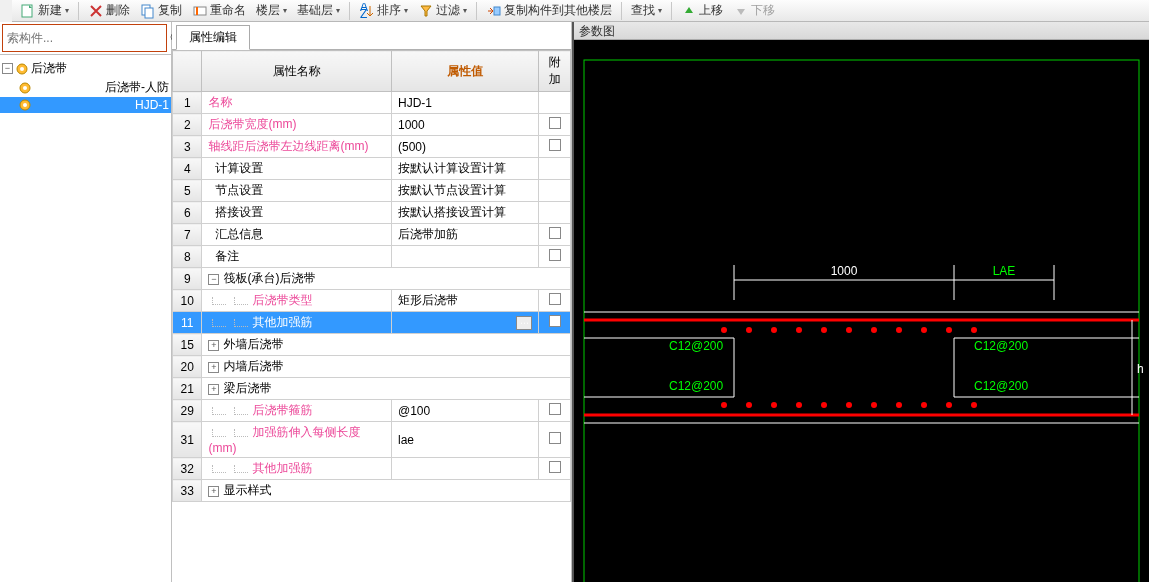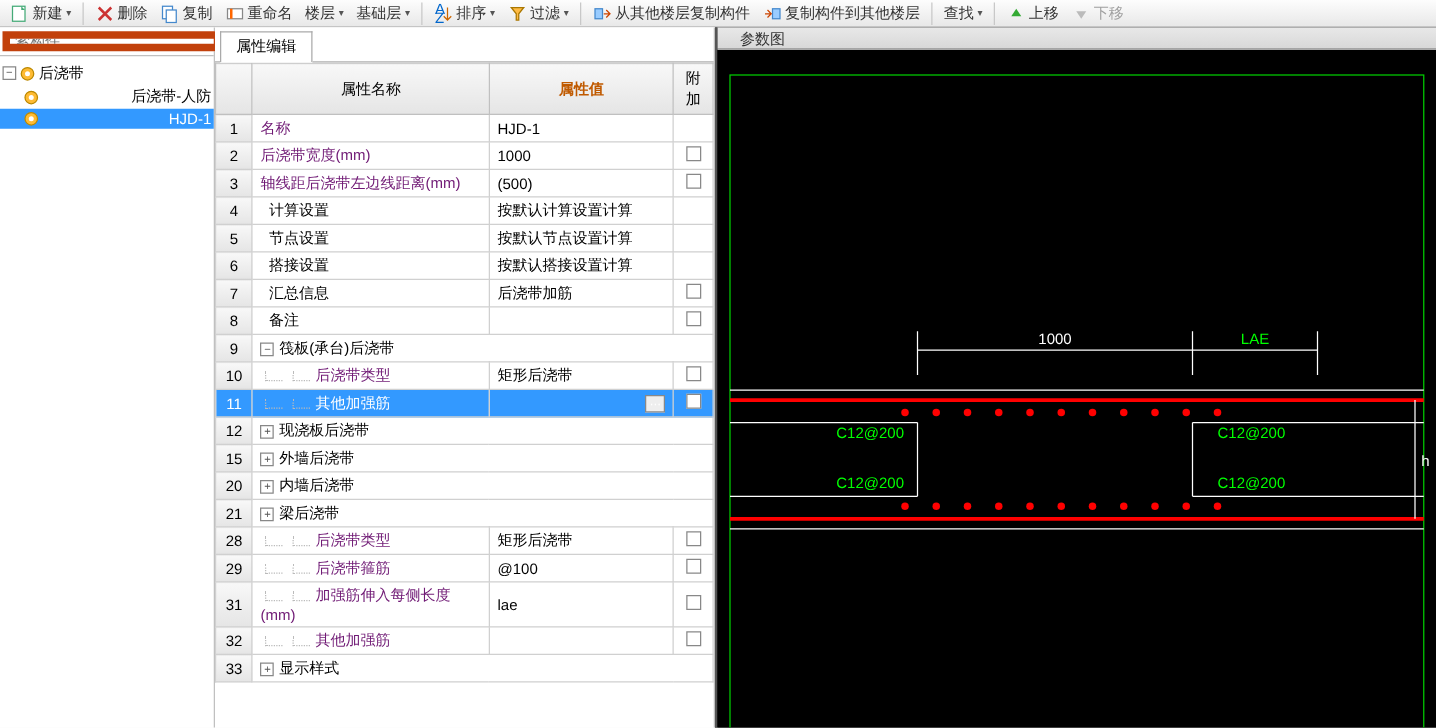--- a/index.html
+++ b/index.html
@@ -1,58 +1,58 @@
 <!DOCTYPE html>
 <html><head>
 <meta charset="utf-8">
 <style>
 * { box-sizing: border-box; margin: 0; padding: 0; font-family: "Microsoft YaHei", "SimSun", sans-serif; font-size: 12px; }
 body { width: 1149px; height: 582px; background: #f0f0f0; overflow: hidden; display: flex; flex-direction: column; }
 
-.toolbar { height: 28px; background: linear-gradient(#fdfdfd, #e8e8e8); border-bottom: 1px solid #b8b8b8; display: flex; align-items: center; padding: 0 4px; gap: 2px; white-space: nowrap; }
+.toolbar { height: 28px; background: linear-gradient(#fdfdfd, #e8e8e8); border-bottom: 1px solid #b8b8b8; display: flex; align-items: center; padding: 0 4px; gap: 2px; white-space: nowrap; margin-left: 12px; }
 .toolbar .tb-item { display: flex; align-items: center; gap: 2px; padding: 2px 4px; cursor: pointer; color: #333; }
 .toolbar .tb-item .tb-icon { width: 16px; height: 16px; display: inline-flex; align-items: center; justify-content: center; }
 .toolbar .tb-item .drop { font-size: 8px; color: #555; margin-left: 1px; }
 .toolbar .sep { width: 1px; height: 18px; background: #c8c8c8; margin: 0 3px; }
 .toolbar .disabled { color: #a0a0a0; }
 
 .work { flex: 1; display: flex; background: #fff; }
 .left-panel { width: 172px; border-right: 1px solid #c0c0c0; display: flex; flex-direction: column; background: #fff; }
 .search-row { display: flex; align-items: center; border-bottom: 1px solid #c0c0c0; padding: 2px; gap: 2px; }
-.search-row input { flex: 1; border: 6px solid #c2410c; padding: 2px 4px; height: 16px; color: #888; }
+.search-row input { flex: 1; border: 1px solid #c2410c; padding: 2px 4px; height: 28px; color: #888; }
 .search-row .mag { width: 18px; height: 18px; cursor: pointer; display: flex; align-items: center; justify-content: center; }
 .tree { flex: 1; padding: 4px 0; }
 .tree-node { display: flex; align-items: center; gap: 2px; padding: 1px 2px; cursor: pointer; }
 .tree-node .exp { width: 11px; height: 11px; border: 1px solid #888; display: flex; align-items: center; justify-content: center; font-size: 9px; color: #555; line-height: 1; }
 .tree-node .gear { width: 14px; height: 14px; }
 .tree-node.sel { background: #3399ff; color: #fff; }
 .indent1 { padding-left: 18px; justify-content: space-between; }
 
 .mid-panel { width: 402px; border-right: 1px solid #c0c0c0; display: flex; flex-direction: column; background: #fff; }
 .tab-row { height: 28px; border-bottom: 1px solid #b0b0b0; display: flex; align-items: flex-end; padding-left: 4px; }
 .tab { border: 1px solid #aaa; border-bottom: 1px solid #fff; background: #fff; padding: 3px 12px; cursor: pointer; position: relative; top: 1px; }
 .grid { flex: 1; overflow: auto; }
 .grid table { border-collapse: collapse; width: 100%; }
 .grid th { background: linear-gradient(#f8f8f8, #e5e5e5); border: 1px solid #c0c0c0; padding: 3px 6px; font-weight: normal; text-align: center; }
 .grid th.val { color: #c05a00; font-weight: bold; }
 .grid td { border: 1px solid #d0d0d0; padding: 2px 6px; height: 18px; }
 .grid td.rownum { background: linear-gradient(#f8f8f8, #e5e5e5); text-align: center; width: 28px; }
 .grid td.name { width: 180px; }
 .grid td.val { width: 140px; }
 .grid td.add { width: 30px; text-align: center; }
-.link { color: #701a75; }
+.link { color: #ec4899; }
 .exp-box { display: inline-flex; width: 11px; height: 11px; border: 1px solid #888; align-items: center; justify-content: center; font-size: 9px; color: #555; margin-right: 4px; line-height: 1; }
 .tree-indent { display: inline-block; width: 14px; border-left: 1px dotted #bbb; border-bottom: 1px dotted #bbb; height: 8px; margin-right: 4px; margin-left: 4px; vertical-align: middle; }
 .row-sel td { background: #3399ff !important; color: #fff !important; }
 .row-sel td .link { color: #fff; }
 .ellipsis-btn { float: right; width: 16px; height: 14px; border: 1px solid #888; background: #eee; display: inline-flex; align-items: center; justify-content: center; font-size: 9px; cursor: pointer; }
 .chk { width: 12px; height: 12px; border: 1px solid #888; display: inline-block; background: #fff; }
 
 .right-panel { flex: 1; background: #000; display: flex; flex-direction: column; border-left: 2px solid #555; }
-.right-title { height: 18px; background: linear-gradient(#e8e8e8,#d8d8d8); color: #333; padding: 1px 18px; border-bottom: 1px solid #aaa; }
+.right-title { height: 18px; background: linear-gradient(#e8e8e8,#d8d8d8); color: #333; padding: 1px 5px; border-bottom: 1px solid #aaa; }
 
 svg { display: block; }
 </style>
 </head>
 <body>
 
 <div class="toolbar">
   <div class="tb-item">
     <span class="tb-icon">
         <svg width="16" height="16">
@@ -113,29 +113,20 @@
   <div class="tb-item">
     <span class="tb-icon">
         <svg width="14" height="14">
           <path d="M2 2 L12 2 L8 7 L8 12 L6 12 L6 7 Z" fill="#fb4" stroke="#a70"></path>
         </svg>
       </span>
     <span>过滤</span>
       <span class="drop">▾</span>
   </div>
   <div class="sep"></div>
-  <div class="tb-item">
-    <span class="tb-icon">
-        <svg width="16" height="16">
-          <rect x="2" y="4" width="6" height="8" fill="#9cf" stroke="#48c"></rect>
-          <path d="M9 8 L14 8 M11 5 L14 8 L11 11" stroke="#c40" fill="none"></path>
-        </svg>
-      </span>
-    <span>从其他楼层复制构件</span>
-  </div>
   <div class="tb-item">
     <span class="tb-icon">
         <svg width="16" height="16">
           <rect x="8" y="4" width="6" height="8" fill="#9cf" stroke="#48c"></rect>
           <path d="M2 8 L7 8 M4 5 L7 8 L4 11" stroke="#c40" fill="none"></path>
         </svg>
       </span>
     <span>复制构件到其他楼层</span>
   </div>
   <div class="sep"></div>
@@ -281,40 +272,30 @@
             </tr>
             <tr class="row-sel">
               <td class="rownum">11</td>
               <td class="name"><span class="tree-indent"></span><span class="tree-indent"></span><span class="link">其他加强筋</span></td>
               <td class="val">
                 <span class="ellipsis-btn">⋯</span>
               </td>
               <td class="add"><span class="chk"></span></td>
             </tr>
             <tr>
-              <td class="rownum">12</td>
-              <td class="name" colspan="3"><span class="exp-box">+</span>现浇板后浇带</td>
-            </tr>
-            <tr>
               <td class="rownum">15</td>
               <td class="name" colspan="3"><span class="exp-box">+</span>外墙后浇带</td>
             </tr>
             <tr>
               <td class="rownum">20</td>
               <td class="name" colspan="3"><span class="exp-box">+</span>内墙后浇带</td>
             </tr>
             <tr>
               <td class="rownum">21</td>
               <td class="name" colspan="3"><span class="exp-box">+</span>梁后浇带</td>
-            </tr>
-            <tr>
-              <td class="rownum">28</td>
-              <td class="name"><span class="tree-indent"></span><span class="tree-indent"></span><span class="link">后浇带类型</span></td>
-              <td class="val">矩形后浇带</td>
-              <td class="add"><span class="chk"></span></td>
             </tr>
             <tr>
               <td class="rownum">29</td>
               <td class="name"><span class="tree-indent"></span><span class="tree-indent"></span><span class="link">后浇带箍筋</span></td>
               <td class="val">@100</td>
               <td class="add"><span class="chk"></span></td>
             </tr>
             <tr>
               <td class="rownum">31</td>
               <td class="name"><span class="tree-indent"></span><span class="tree-indent"></span><span class="link">加强筋伸入每侧长度(mm)</span></td>

